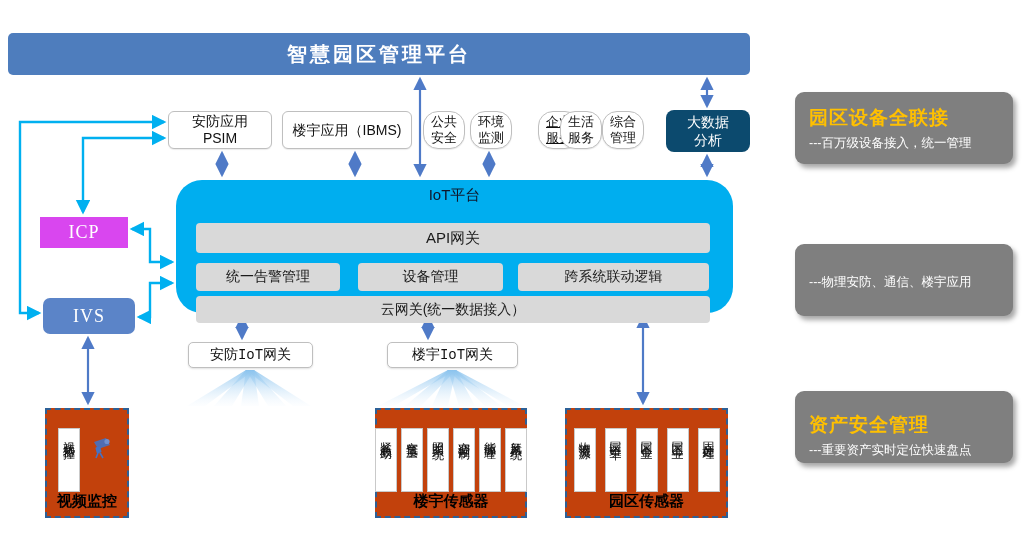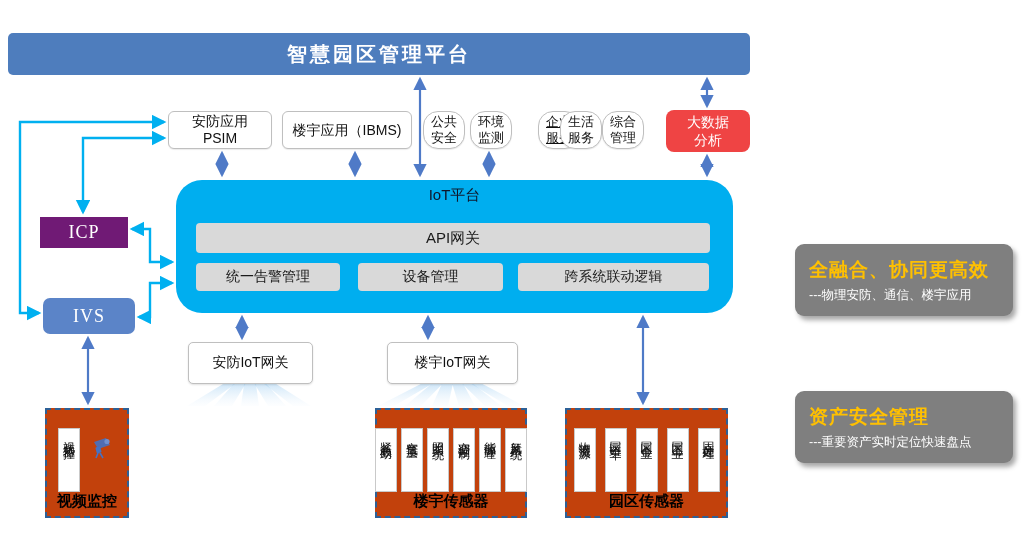--- a/index.html
+++ b/index.html
@@ -12,60 +12,60 @@
           display:flex;align-items:center;justify-content:center;color:#fff;font-size:20px;
           font-weight:bold;letter-spacing:3px;}
 
   .wbox{background:#fff;border:1px solid #bfbfbf;border-radius:6px;display:flex;align-items:center;
         justify-content:center;text-align:center;font-size:14px;line-height:17px;white-space:pre-line;
         box-shadow:0 1px 1px rgba(0,0,0,0.08);}
   .psim{left:168px;top:111px;width:104px;height:38px;}
   .ibms{left:282px;top:111px;width:130px;height:38px;}
   .svc{top:111px;width:42px;height:38px;border-radius:15px;font-size:13px;line-height:16px;}
   .svc1{left:423px;} .svc2{left:470px;} .svc3{left:538px;text-decoration:underline;} .svc4{left:560px;} .svc5{left:602px;}
-  .bigdata{left:666px;top:110px;width:84px;height:42px;background:#ef4444;border-radius:8px;
+  .bigdata{left:666px;top:110px;width:84px;height:42px;background:#0c4a6e;border-radius:8px;
            color:#fff;display:flex;align-items:center;justify-content:center;text-align:center;
            font-size:14px;line-height:18px;white-space:pre-line;}
 
-  .icp{left:40px;top:217px;width:88px;height:31px;background:#701a75;border-radius:0;}
+  .icp{left:40px;top:217px;width:88px;height:31px;background:#d946ef;border-radius:0;}
   .ivs{left:43px;top:298px;width:92px;height:36px;background:#5b84c8;border-radius:7px;}
   .sideb{color:#fff;display:flex;align-items:center;justify-content:center;
          font-family:"Liberation Serif","DejaVu Serif",serif;font-size:18px;letter-spacing:1px;}
 
   .platform{left:176px;top:180px;width:557px;height:133px;background:#00aeef;border-radius:26px;}
   .pf-title{left:176px;top:186px;width:557px;text-align:center;color:#0f172a;font-size:15px;}
   .gbar{background:#d9d9d9;border-radius:4px;display:flex;align-items:center;justify-content:center;
         font-size:14px;color:#1a1a1a;margin-top:13px;}
   .api{left:196px;top:210px;width:514px;height:30px;font-size:15px;}
   .mod1{left:196px;top:250px;width:144px;height:28px;}
   .mod2{left:358px;top:250px;width:145px;height:28px;}
   .mod3{left:518px;top:250px;width:191px;height:28px;}
   .cloud{left:196px;top:283px;width:514px;height:27px;}
 
-  .gw{top:342px;height:42px;background:#fff;border:1px solid #bfbfbf;border-radius:5px;
+  .gw{top:342px;height:26px;background:#fff;border:1px solid #bfbfbf;border-radius:5px;
       display:flex;align-items:center;justify-content:center;font-size:14px;
-      box-shadow:0 1px 2px rgba(0,0,0,0.12);}
+      box-shadow:0 1px 2px rgba(0,0,0,0.12);font-family:Liberation Mono, monospace;}
   .gw1{left:188px;width:125px;} .gw2{left:387px;width:131px;}
 
   .sensor{top:408px;height:110px;border:2px dashed #2d6096;background:#c2410c;
           display:flex;flex-direction:column;align-items:center;justify-content:flex-end;
           padding:9px 3px 5px 3px;}
   .s0{left:45px;width:84px;} .s1{left:180px;width:133px;}
   .s2{left:375px;width:152px;} .s3{left:565px;width:163px;}
   .cols{display:flex;flex-direction:row;align-items:flex-start;justify-content:center;}
   .s1 .cols{gap:5px;} .s2 .cols{gap:4px;} .s3 .cols{gap:9px;} .s0 .cols{gap:6px;}
   .vcol{writing-mode:vertical-rl;text-orientation:upright;font-size:12px;letter-spacing:2px;
         border:1px solid #c9c9c9;background:#fff;padding:3px 2px;min-height:56px;line-height:16px;}
   .slabel{font-size:15px;font-weight:bold;color:#000;}
   .cam{width:30px;height:30px;margin-top:4px;}
 
   .panel{left:795px;width:218px;height:72px;background:#7f7f7f;border-radius:9px;
          box-shadow:3px 4px 5px rgba(0,0,0,0.35);display:flex;flex-direction:column;
          justify-content:center;padding:4px 6px 4px 14px;}
-  .pn1{top:92px;} .pn2{top:244px;} .pn3{top:391px;}
+  .pn1{top:92px;} .pn2{top:244px;} .pn3{top:391px;justify-content:flex-end;}
   .ptitle{color:#ffc000;font-size:19px;font-weight:bold;letter-spacing:1px;}
   .psub{color:#ffffff;font-size:12.5px;margin-top:4px;}
 </style>
 </head>
 <body>
 
 <div class="stage">
 
   <svg class="overlay" viewBox="0 0 1022 540">
     <defs>
@@ -141,20 +141,21 @@
 
   <div class="abs icp sideb">ICP</div>
   <div class="abs ivs sideb">IVS</div>
 
   <div class="abs platform"></div>
   <div class="abs pf-title">IoT平台</div>
   <div class="abs gbar api">API网关</div>
   <div class="abs gbar mod1">统一告警管理</div>
   <div class="abs gbar mod2">设备管理</div>
   <div class="abs gbar mod3">跨系统联动逻辑</div>
+  <div class="abs gbar cloud">云网关(统一数据接入）</div>
 
   <div class="abs gw gw1">安防IoT网关</div>
   <div class="abs gw gw2">楼宇IoT网关</div>
 
   <div class="abs sensor s0">
     <div class="cols">
       <div class="vcol">视频监控</div>
       <svg class="cam" viewBox="0 0 30 30">
         <g fill="#4472c4">
           <path d="M8 10 L20 6 L24 13 L12 17 Z" opacity="0.9"></path>
@@ -184,22 +185,25 @@
     <div class="cols">
       <div class="vcol">物流资源</div>
       <div class="vcol">园区班车</div>
       <div class="vcol">园区企业</div>
       <div class="vcol">园区工业</div>
       <div class="vcol">固废处理</div>
     </div>
     <div class="slabel">园区传感器</div>
   </div>
 
+  <div class="abs panel pn1">
+    <div class="ptitle">园区设备全联接</div>
+    <div class="psub">---百万级设备接入，统一管理</div>
+  </div>
   <div class="abs panel pn2">
-    <div class="ptitle">全融合、协同更高效</div>
     <div class="psub">---物理安防、通信、楼宇应用</div>
   </div>
   <div class="abs panel pn3">
     <div class="ptitle">资产安全管理</div>
     <div class="psub">---重要资产实时定位快速盘点</div>
   </div>
 
 </div>
 
 </body></html>

